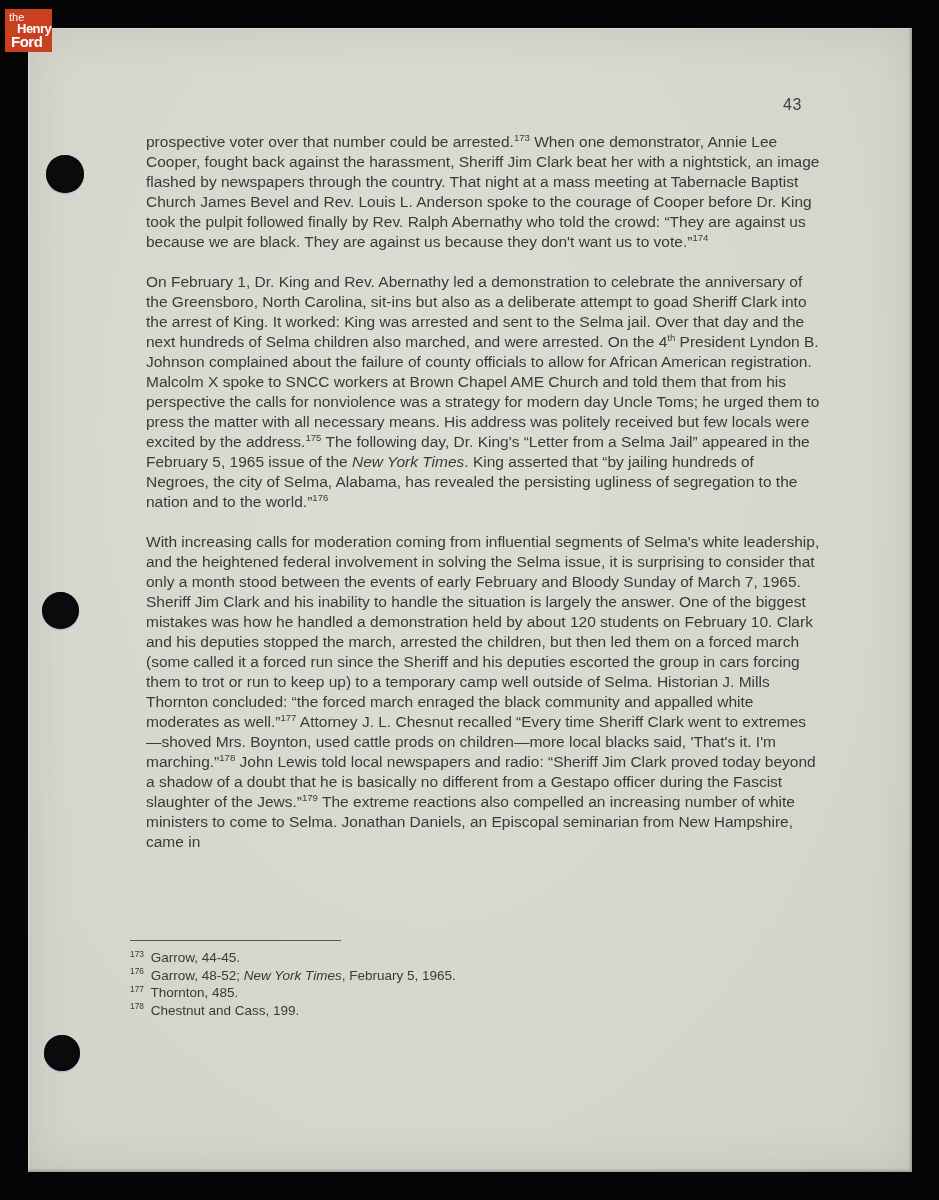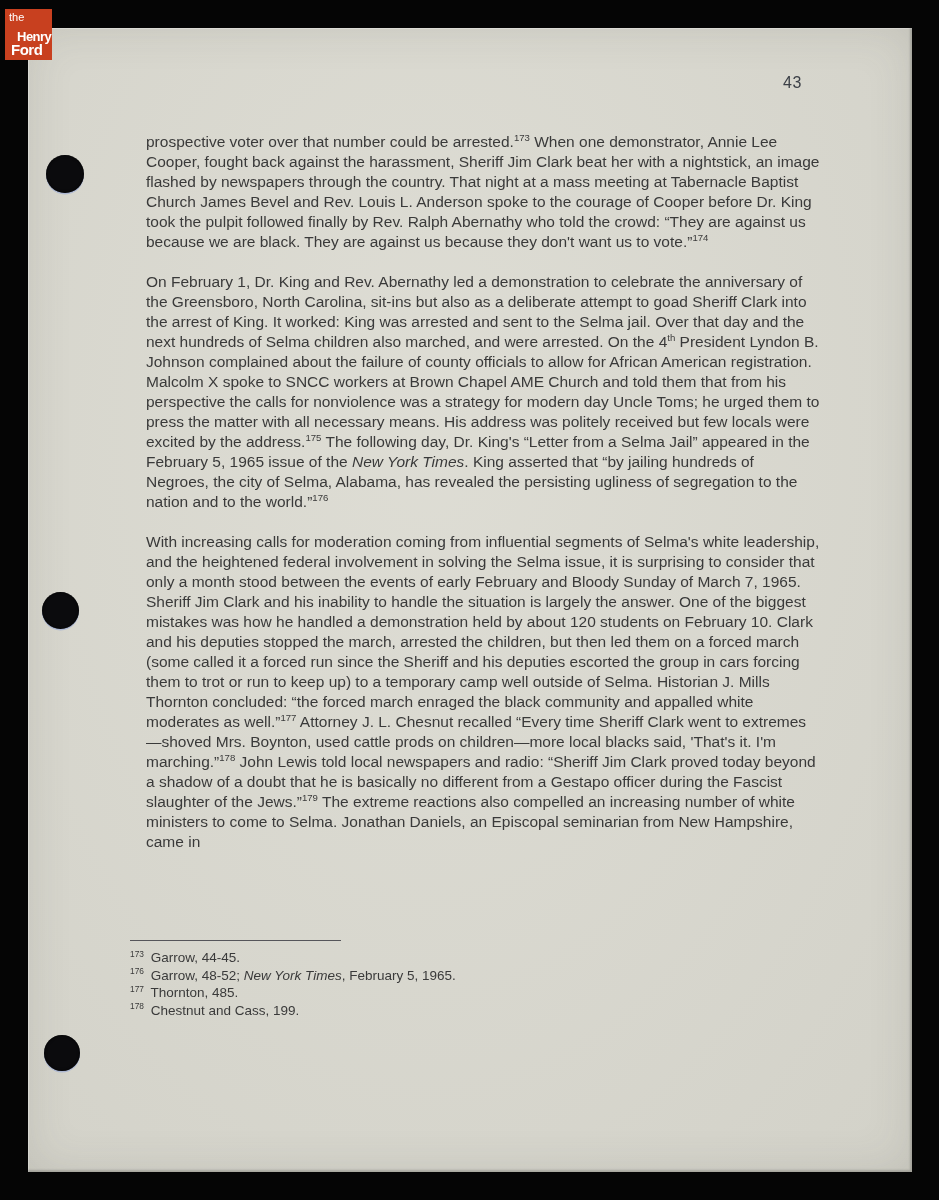--- a/index.html
+++ b/index.html
@@ -15,32 +15,32 @@
     left:28px; top:28px;
     width:884px; height:1144px;
     background:
       radial-gradient(ellipse at 45% 35%, rgba(255,255,255,0.05), rgba(60,60,50,0.06)),
       #dcdbd2;
     box-shadow: inset 0 0 45px rgba(80,80,70,0.14), inset -2px -2px 2px rgba(60,60,55,0.25), inset 1px 1px 1px rgba(255,255,255,0.4);
   }
   .logo {
     position:absolute;
     left:5px; top:9px;
-    width:47px; height:51px;
+    width:47px; height:43px;
     background:#c8401f;
     color:#fff;
     z-index:5;
     overflow:hidden;
   }
   .logo .the  { font-size:11px; line-height:11px; margin:3px 0 0 4px; font-weight:normal; }
-  .logo .henry{ font-size:13px; line-height:11px; margin:8px 0 0 12px; font-weight:bold; letter-spacing:-0.5px; }
+  .logo .henry{ font-size:13px; line-height:11px; margin:0 0 0 12px; font-weight:bold; letter-spacing:-0.5px; }
   .logo .ford { font-size:15px; line-height:13px; margin:1px 0 0 6px; font-weight:bold; letter-spacing:-0.5px; }
   .page-number {
     position:absolute;
-    left:755px; top:46px;
+    left:755px; top:68px;
     font-size:16px;
     color:#3b3f46;
     letter-spacing:0.5px;
   }
   .content {
     position:absolute;
     left:102px; top:104px;
     width:690px;
     font-size:15.5px;
     line-height:20px;

